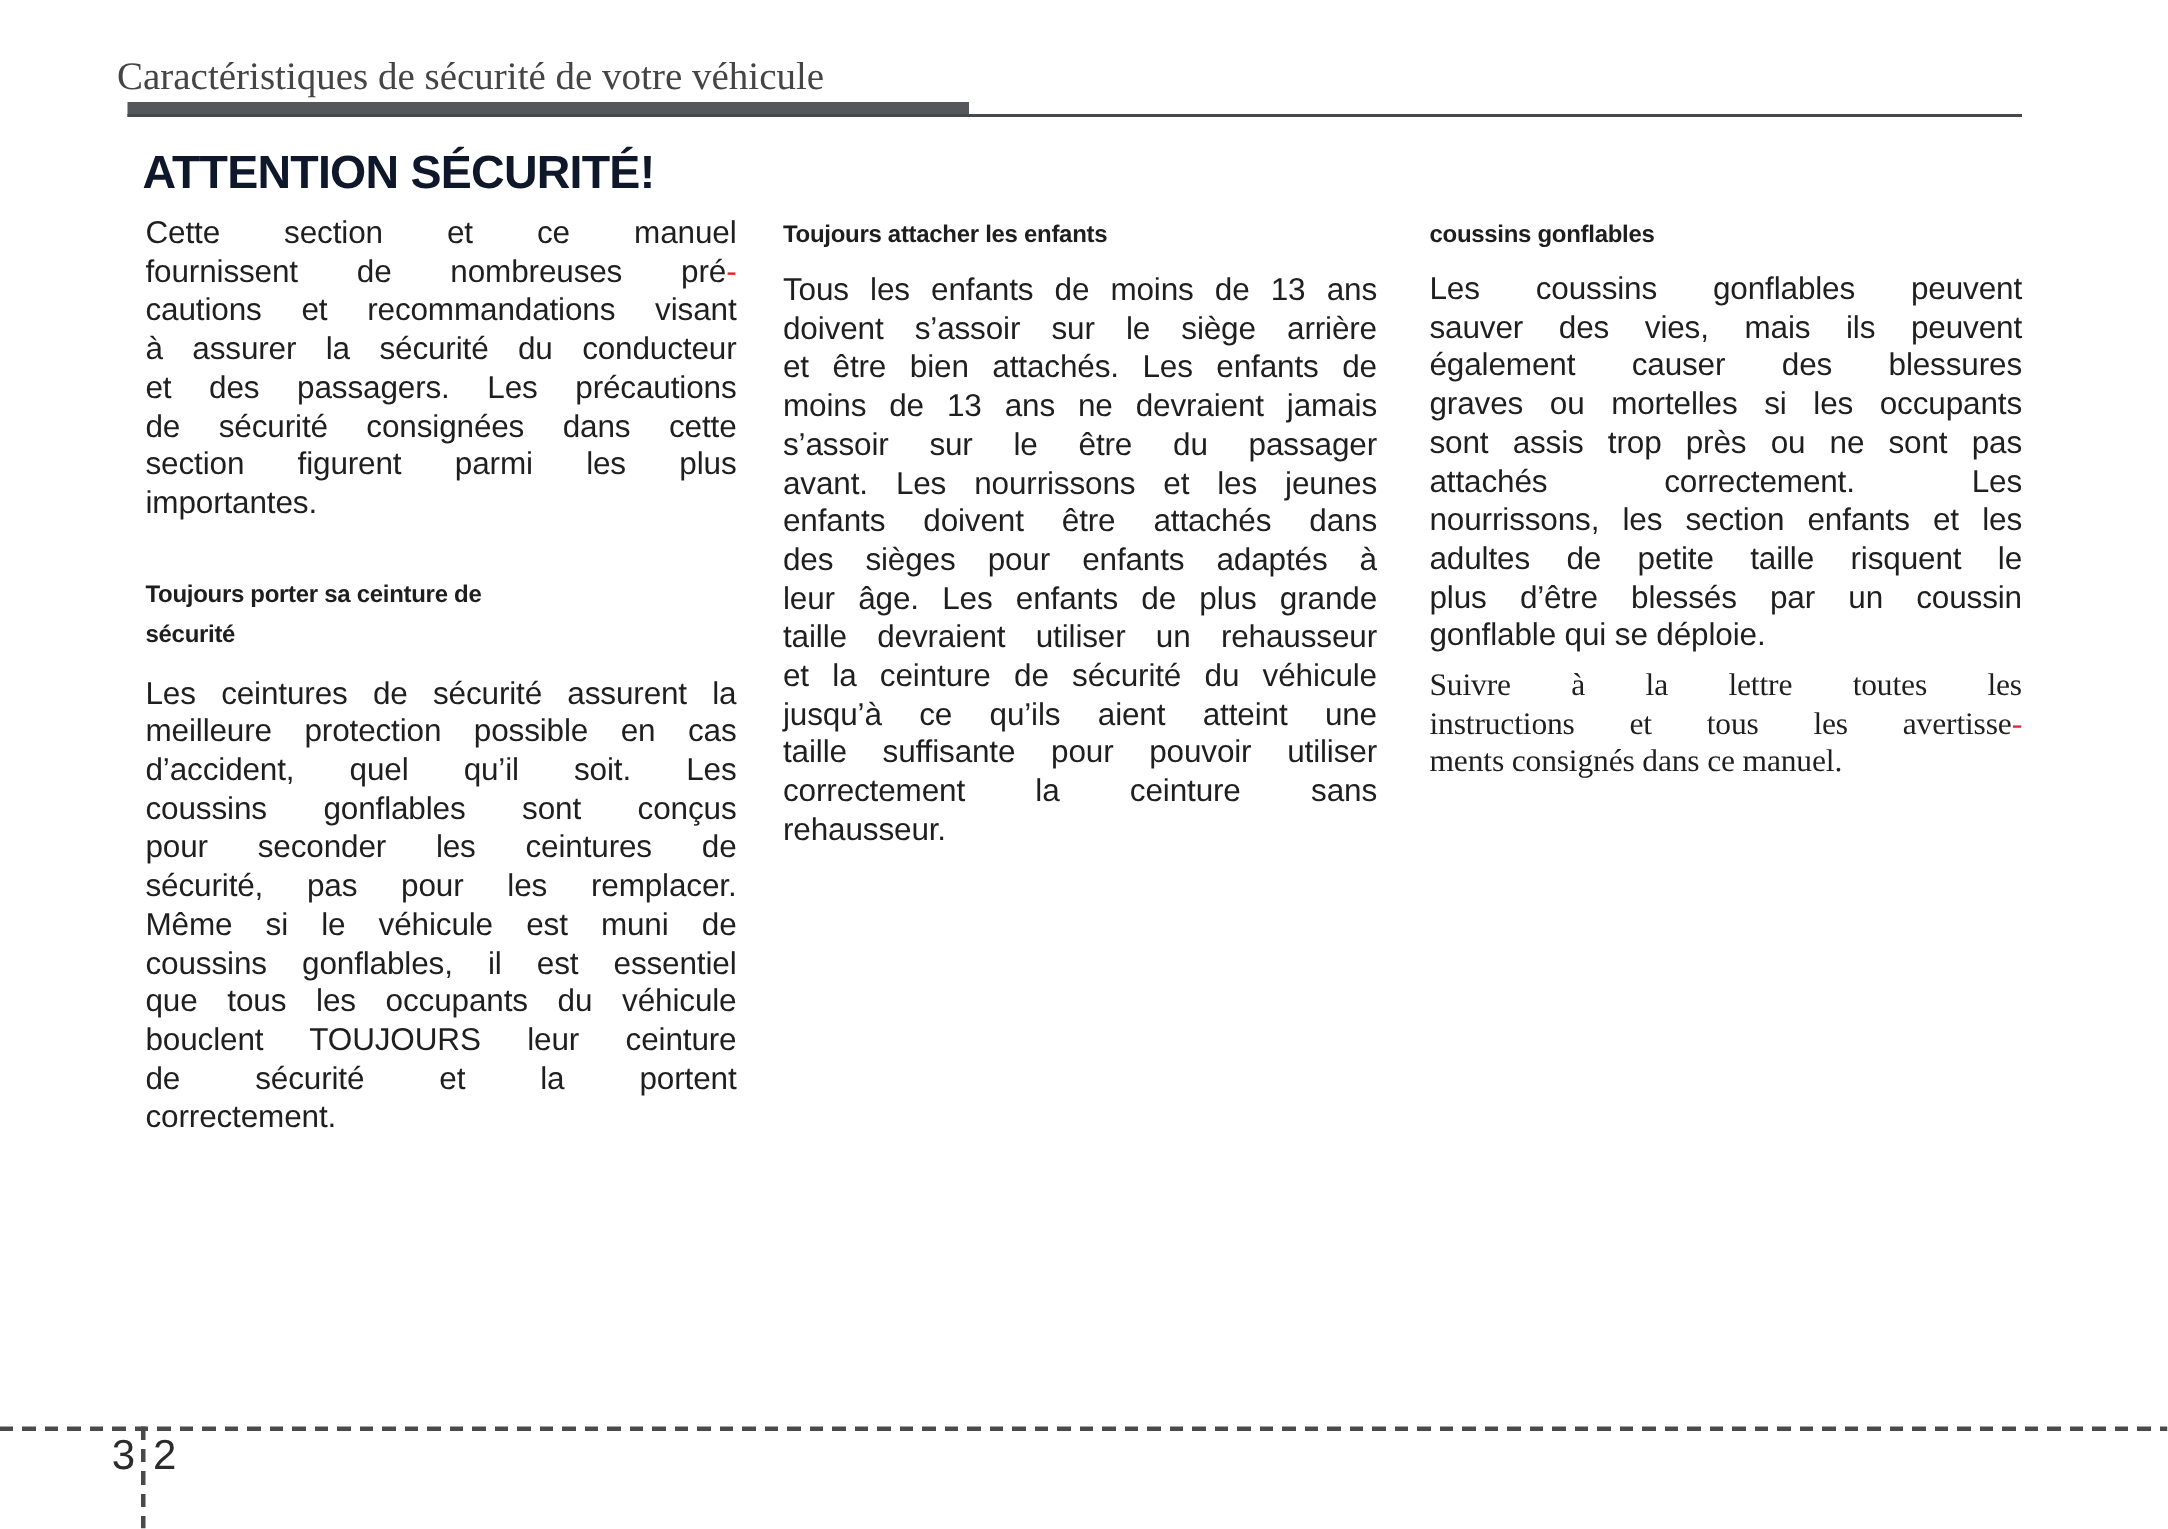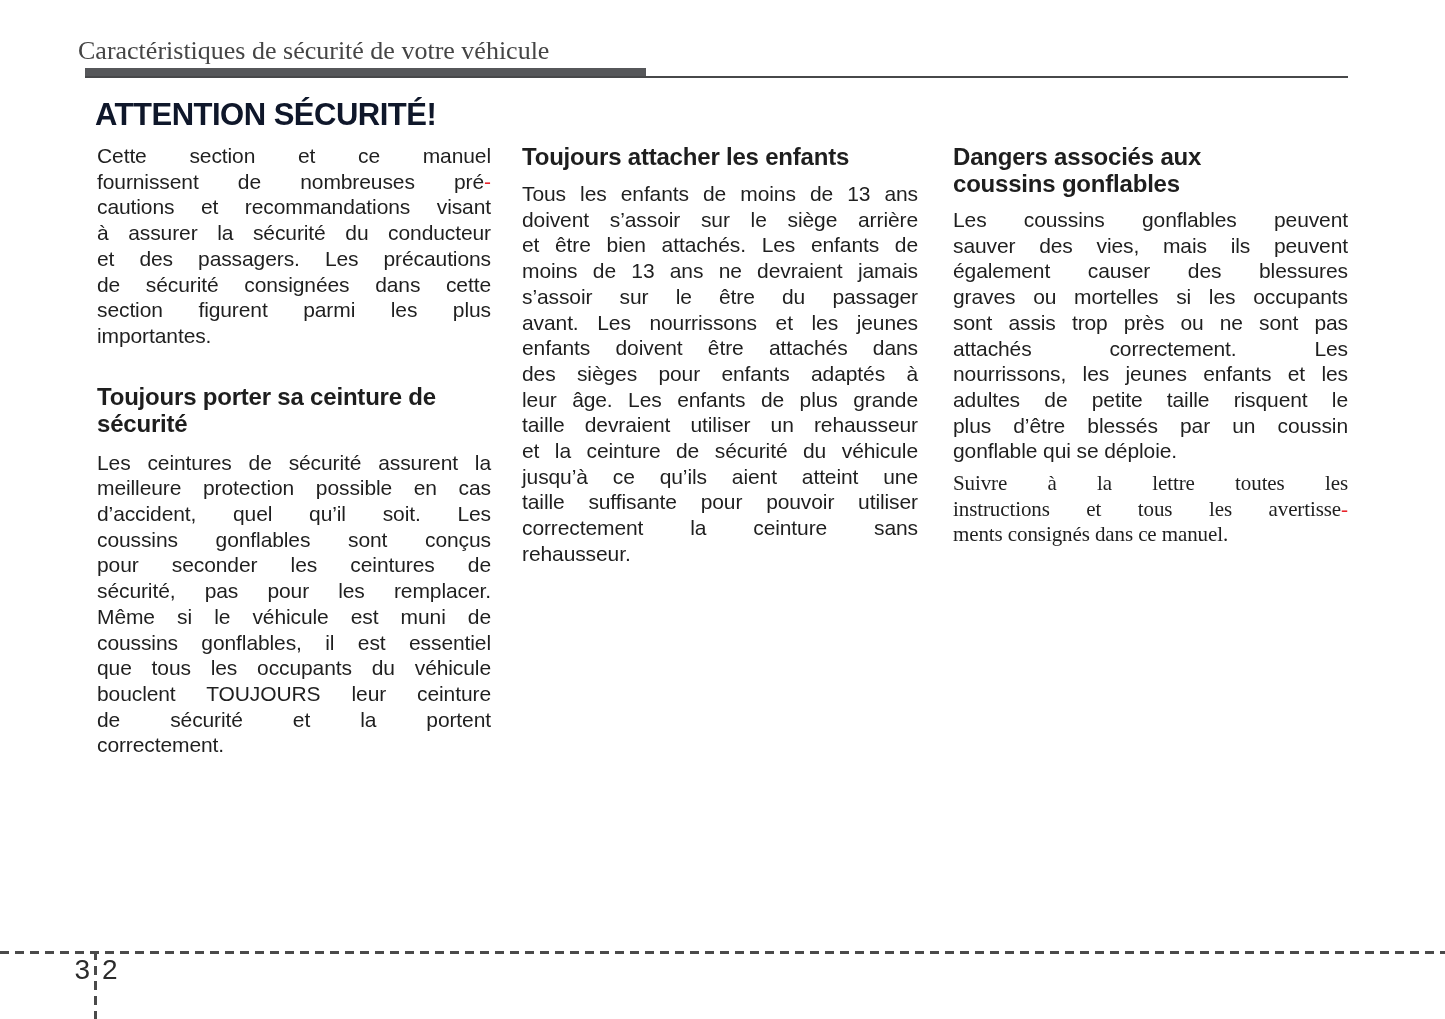--- a/index.html
+++ b/index.html
@@ -32,21 +32,21 @@
   .col-3 { left: 953px; width: 395px; }
 
   .para {
     font-size: 21px; line-height: 25.7px; color: #1f1f1f;
     letter-spacing: -0.1px;
   }
   .para .line { text-align: justify; text-align-last: justify; }
   .para .line.last { text-align-last: left; }
 
   .section-heading {
-    margin: 0; font-size: 24px; line-height: 27px; font-weight: 700;
+    margin: 0; font-size: 16px; line-height: 27px; font-weight: 700;
     color: #1e1e1e; letter-spacing: -0.2px;
   }
   .section-heading .line { text-align: left; text-align-last: left; }
 
   .col-1 .section-heading { margin-top: 34px; }
   .col-1 .body-para { margin-top: 13px; }
   .col-2 .body-para { margin-top: 11px; }
   .col-3 .body-para-1 { margin-top: 10px; }
   .col-3 .body-para-2 { margin-top: 7px; font-family: Liberation Serif, serif; }
 
@@ -126,31 +126,30 @@
       <div class="line">et la ceinture de sécurité du véhicule</div>
       <div class="line">jusqu’à ce qu’ils aient atteint une</div>
       <div class="line">taille suffisante pour pouvoir utiliser</div>
       <div class="line">correctement la ceinture sans</div>
       <div class="line last">rehausseur.</div>
     </div>
 </div>
 
 <div class="column col-3">
   <h3 class="section-heading">
-      <div class="line">Dangers associés aux</div>
       <div class="line last">coussins gonflables</div>
     </h3>
   <div class="para body-para-1">
       <div class="line">Les coussins gonflables peuvent</div>
       <div class="line">sauver des vies, mais ils peuvent</div>
       <div class="line">également causer des blessures</div>
       <div class="line">graves ou mortelles si les occupants</div>
       <div class="line">sont assis trop près ou ne sont pas</div>
       <div class="line">attachés correctement. Les</div>
-      <div class="line">nourrissons, les jeunes enfants et les</div>
+      <div class="line">nourrissons, les section enfants et les</div>
       <div class="line">adultes de petite taille risquent le</div>
       <div class="line">plus d’être blessés par un coussin</div>
       <div class="line last">gonflable qui se déploie.</div>
     </div>
   <div class="para body-para-2">
       <div class="line">Suivre à la lettre toutes les</div>
       <div class="line"><span>instructions et tous les avertisse</span><span class="red">-</span></div>
       <div class="line last">ments consignés dans ce manuel.</div>
     </div>
 </div>

